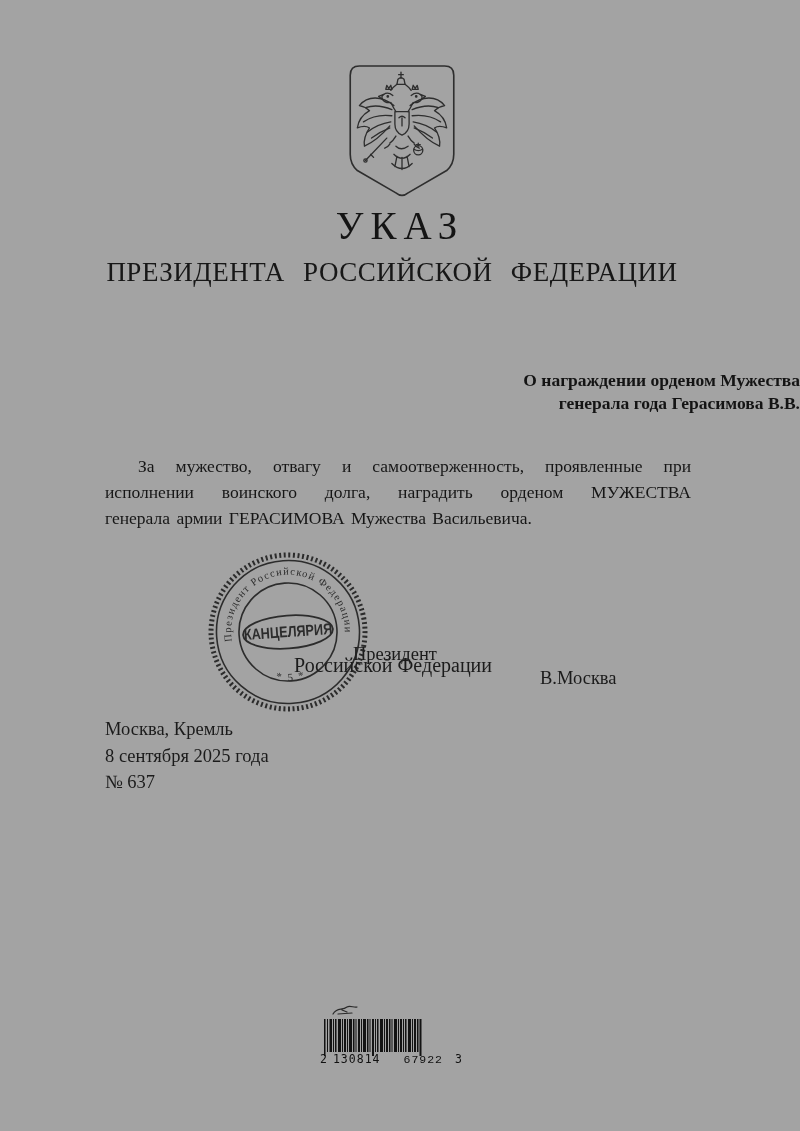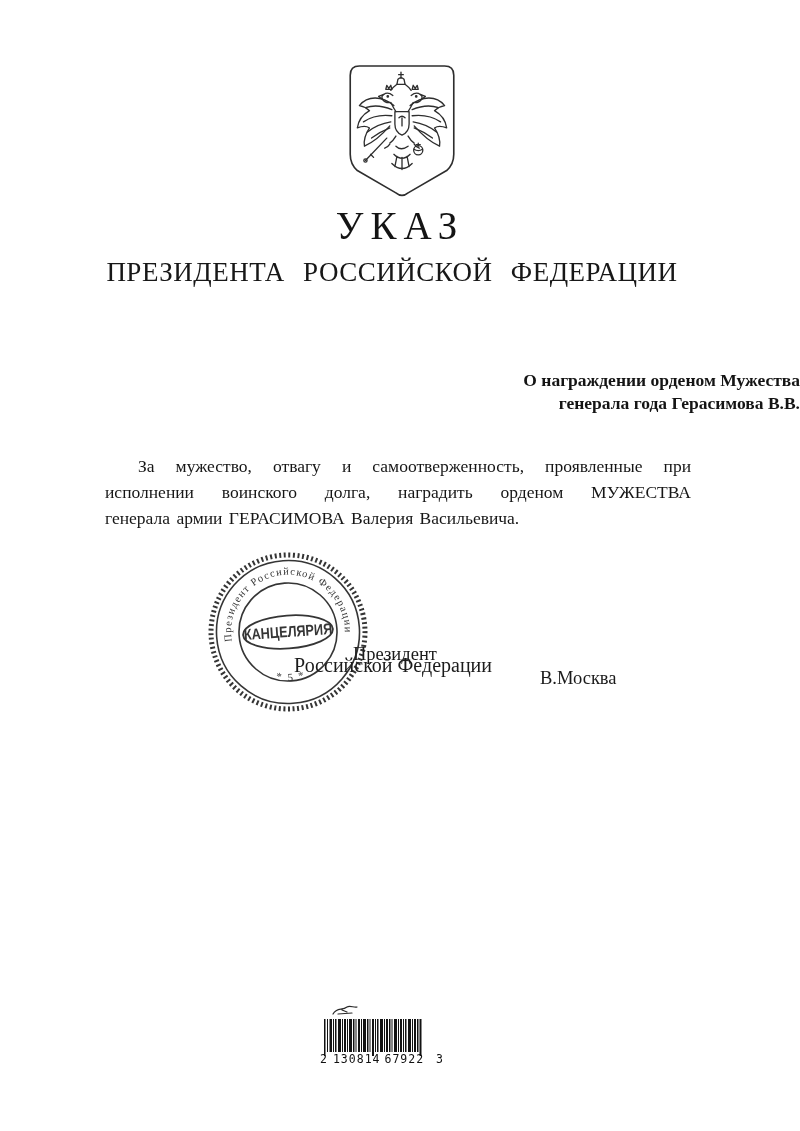--- a/index.html
+++ b/index.html
@@ -1,20 +1,20 @@
 <!DOCTYPE html>
 <html><head>
 <meta charset="utf-8">
 <style>
   html,body{margin:0;padding:0;background:#e9e9e9;}
   .page{
     position:relative;
     width:800px;height:1131px;
     margin:0 auto;
-    background:#ffffff;
+    background:#a3a3a3;
     font-family:"Liberation Serif", serif;
     color:#1b1b1b;
     overflow:hidden;
   }
   
   .emblem{position:absolute;left:349px;top:65px;width:106px;height:134px;}
   
   .title{
     position:absolute;left:0;top:203px;width:800px;
     text-align:center;font-size:39px;letter-spacing:7px;
@@ -53,21 +53,21 @@
   .barcode{position:absolute;left:320px;top:1002px;width:120px;height:72px;}
   .barcode .mark{position:absolute;left:10px;top:0;}
   .barcode .bars{position:absolute;left:4px;top:17px;}
   .barcode .digits{
     position:absolute;left:0;top:50px;width:120px;
     display:flex;align-items:baseline;
     font-family:"DejaVu Sans Mono", monospace;
     font-size:11.5px;color:#111;letter-spacing:1px;
   }
   .barcode .digits .g1{margin-left:5px;}
-  .barcode .digits .g2{margin-left:4px;}
+  .barcode .digits .g2{margin-left:23px;font-family:Liberation Mono, monospace;}
   .barcode .digits .chk{margin-left:12px;}
 </style>
 </head>
 <body>
 
 <div class="page">
 
   <svg class="emblem" viewBox="0 0 104 132" fill="none" stroke="#2e2e2e" stroke-width="1.3" stroke-linecap="round" stroke-linejoin="round">
     <path d="M10,1 H94 Q103,1 103,10 V88 Q103,98 96,104 L58,126 Q52,131 46,126 L8,104 Q1,98 1,88 V10 Q1,1 10,1 Z" stroke-width="1.6"></path>
     <g>
@@ -116,21 +116,21 @@
   <div class="issuer">ПРЕЗИДЕНТА РОССИЙСКОЙ ФЕДЕРАЦИИ</div>
 
   <div class="subject">
     <div>О награждении орденом Мужества</div>
     <div>генерала года Герасимова В.В.</div>
   </div>
 
   <div class="body-par">
     <div class="body-line first">За мужество, отвагу и самоотверженность, проявленные при</div>
     <div class="body-line">исполнении воинского долга, наградить орденом МУЖЕСТВА</div>
-    <div class="body-line last">генерала армии ГЕРАСИМОВА Валерия Васильевича.</div>
+    <div class="body-line last">генерала армии ГЕРАСИМОВА Мужества Васильевича.</div>
   </div>
 
   <div class="sig-title1">Президент</div>
   <div class="sig-title2">Российской Федерации</div>
   <div class="sig-name">В.Москва</div>
 
   <svg class="stamp" viewBox="0 0 164 164">
     <g transform="rotate(-4 82 82)" stroke="#202020" fill="none">
       <circle cx="82" cy="82" r="77" stroke-width="5" stroke-dasharray="2 2.6"></circle>
       <circle cx="82" cy="82" r="71.5" stroke-width="1.6"></circle>
@@ -141,20 +141,25 @@
         <textPath href="#ringPath" startOffset="50%" text-anchor="middle">Президент Российской Федерации</textPath>
       </text>
       <text font-size="11" letter-spacing="2" stroke="none">
         <textPath href="#botPath" startOffset="50%" text-anchor="middle">* 5 *</textPath>
       </text>
       <ellipse cx="82" cy="82" rx="45" ry="16.5" stroke-width="1.8"></ellipse>
       <text class="center-label" stroke="none" font-size="15.5" text-anchor="middle" transform="translate(82,87) scale(0.82,1)">КАНЦЕЛЯРИЯ</text>
     </g>
   </svg>
 
+  <div class="meta">
+    <div>Москва, Кремль</div>
+    <div>8 сентября 2025 года</div>
+    <div>№ 637</div>
+  </div>
 
   <div class="barcode">
     <svg class="mark" width="30" height="15" viewBox="0 0 30 15" fill="none" stroke="#2a2a2a" stroke-width="1.2" stroke-linecap="round">
       <path d="M3,12 C7,5 12,9 17,5 C20,3 24,6 27,5 M8,12 L22,11 M12,8 l5,2"></path>
     </svg>
     <svg class="bars" width="100" height="38" viewBox="0 0 100 38" fill="#131313">
       <rect x="0" y="0" width="1.5" height="37"></rect>
         <rect x="3" y="0" width="1" height="33"></rect>
       <rect x="5.5" y="0" width="2.5" height="33"></rect>
         <rect x="9" y="0" width="1" height="33"></rect>

